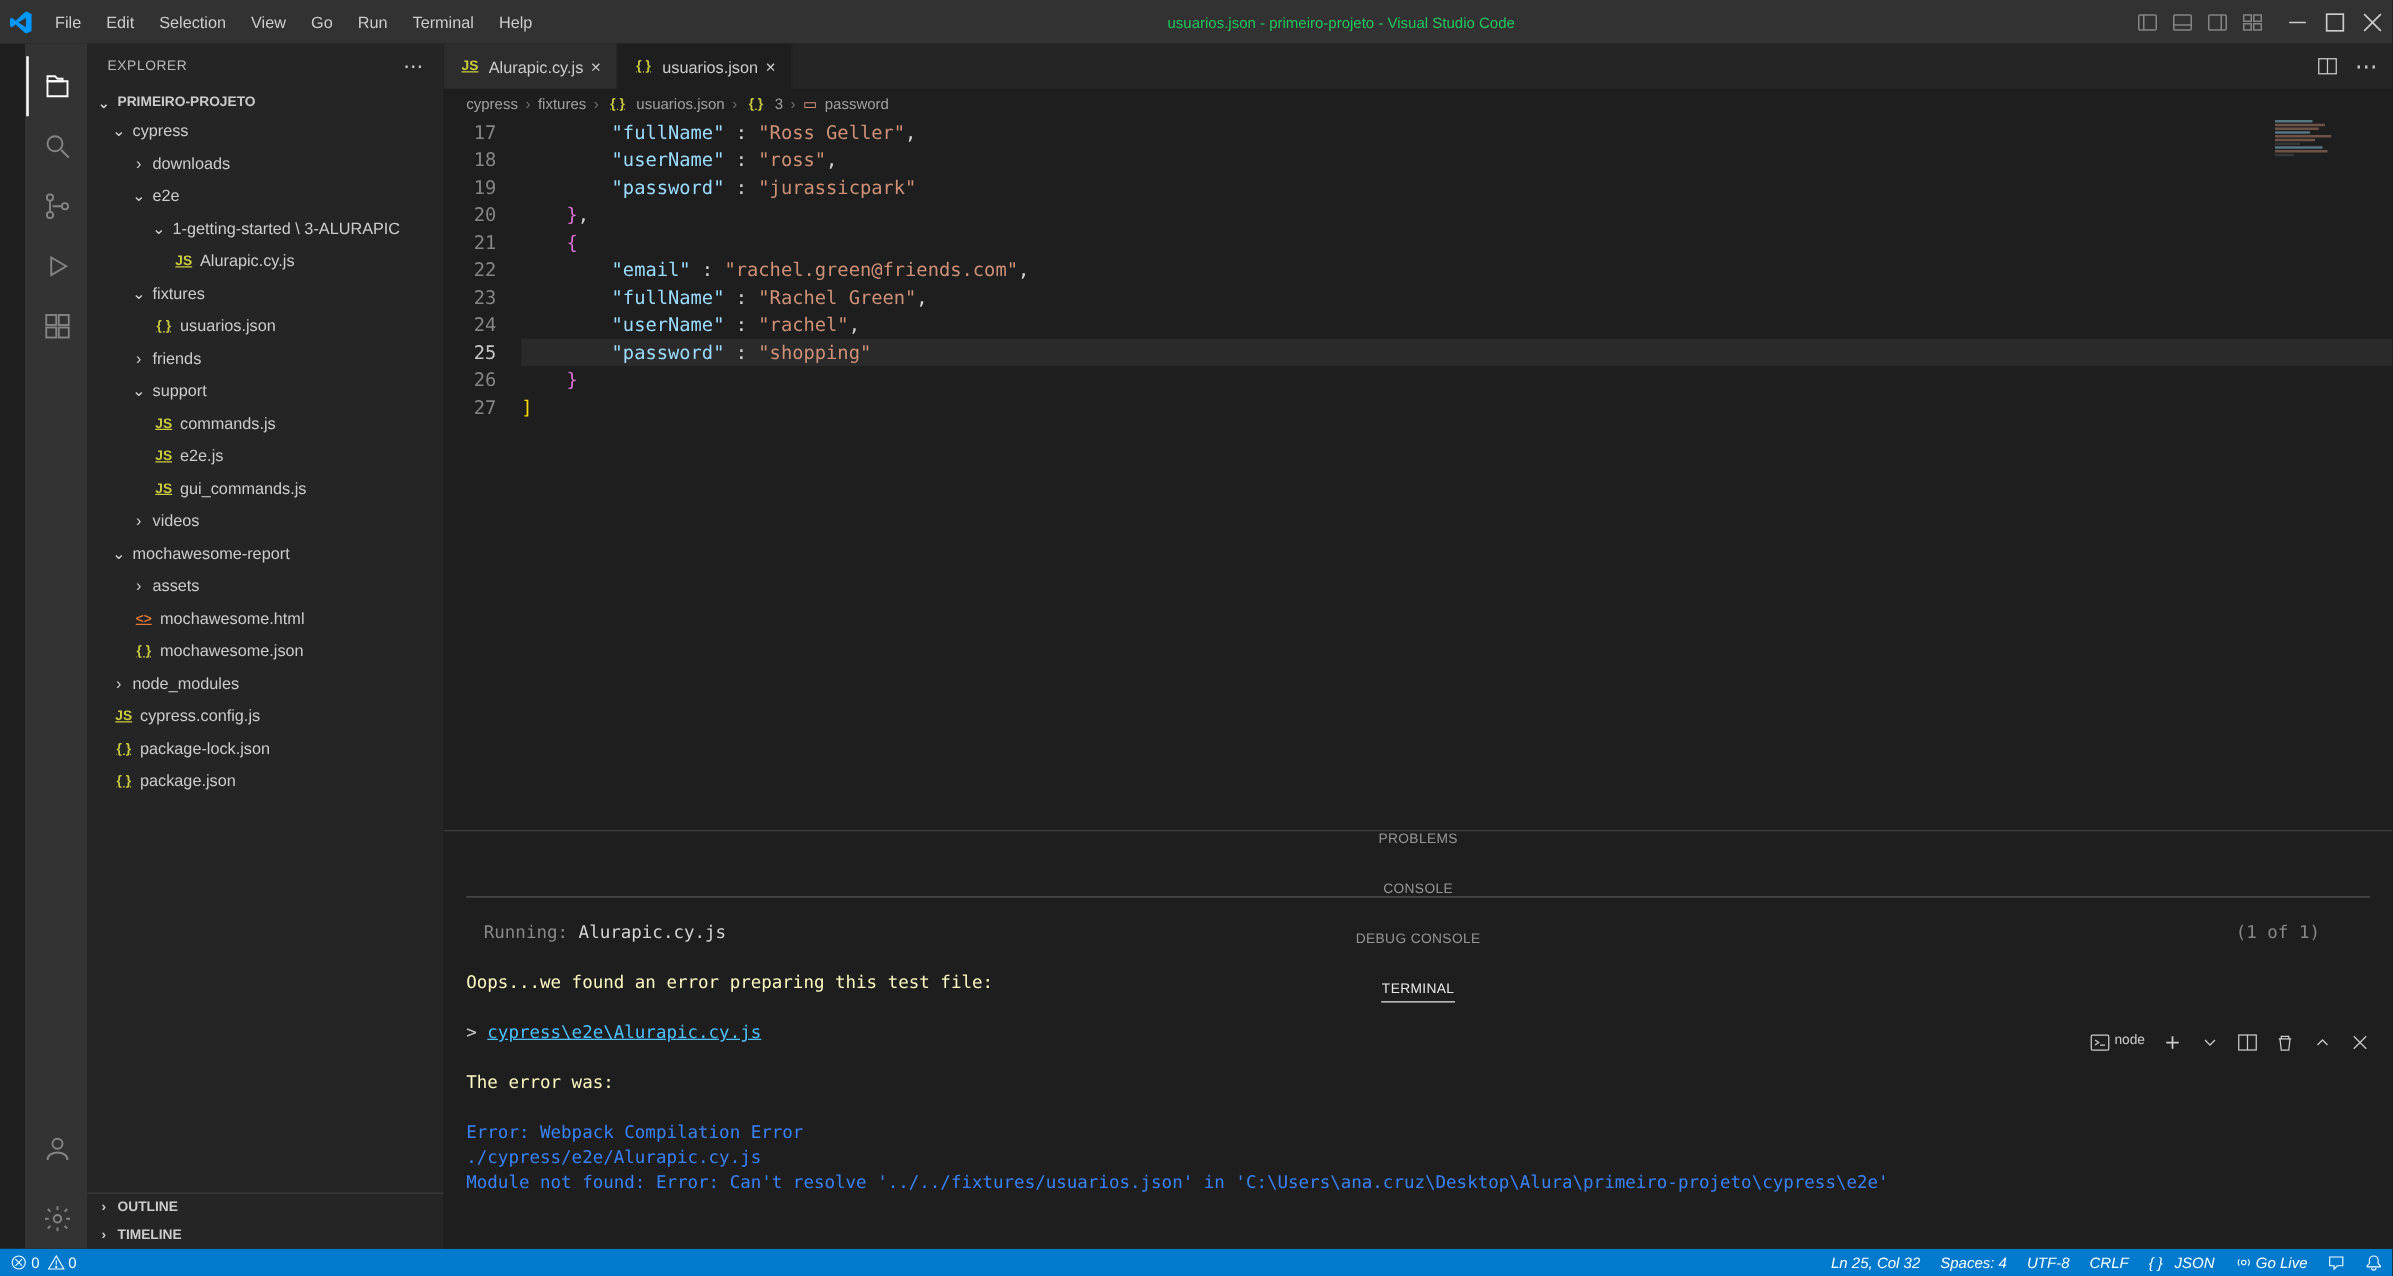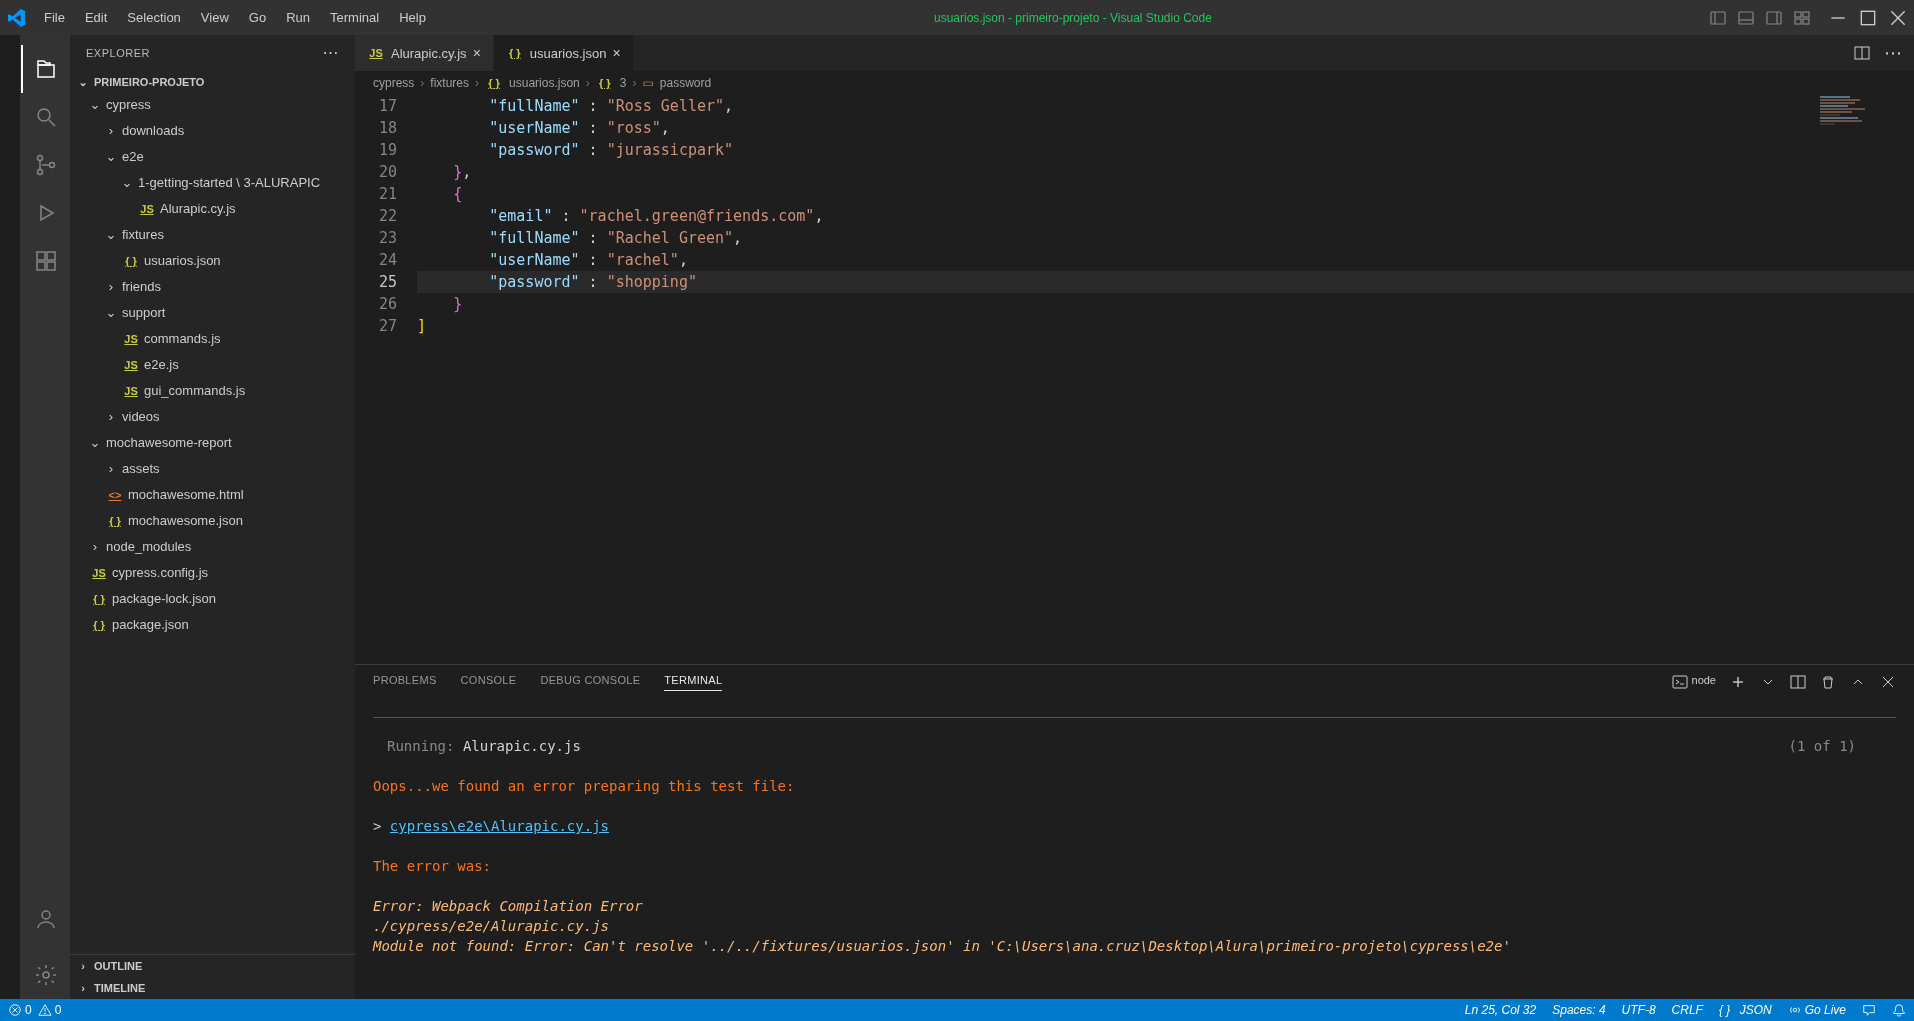--- a/index.html
+++ b/index.html
@@ -58,32 +58,32 @@
 .tok-key { color: #9cdcfe; }
 .tok-str { color: #ce9178; }
 .tok-punc { color: #d4d4d4; }
 .tok-brace { color: #ffd700; }
 .tok-brace2 { color: #da70d6; }
 .minimap { position: absolute; right: 0; top: 0; width: 100px; height: 100%; opacity: 0.45; }
 .minimap-line { height: 2px; margin: 1px 0 1px 6px; background: #555; }
 
 
 .panel { height: 335px; border-top: 1px solid #3c3c3c; display: flex; flex-direction: column; }
-.panel-tabs { height: 34px; display: flex; align-items: center; padding: 0 18px; gap: 24px; font-size: 11px; color: #969696; }
+.panel-tabs { height: 34px; display: flex; align-items: center; padding: 0 18px; gap: 24px; font-size: 11px; color: #969696; flex-direction: column; }
 .panel-tab { cursor: pointer; letter-spacing: 0.3px; padding-bottom: 4px; }
 .panel-tab.active { color: #e7e7e7; border-bottom: 1px solid #e7e7e7; }
 .panel-right { margin-left: auto; display: flex; align-items: center; gap: 14px; color: #cccccc; }
 .panel-right svg { width: 16px; height: 16px; }
 .terminal { flex: 1; padding: 10px 18px; font-family: Consolas, monospace; font-size: 14px; line-height: 20px; overflow: hidden; }
 .term-hr { border: none; border-top: 1px solid #555; margin: 8px 0 18px 0; }
 .term-gray { color: #888888; }
 .term-white { color: #d4d4d4; }
-.term-red { color: #f97316; }
+.term-red { color: #fef9c3; }
 .term-cyan { color: #4fc1ff; text-decoration: underline; }
-.term-yellow { color: #fdba74; font-style: italic; }
+.term-yellow { color: #3b82f6; }
 
 
 .status-bar { height: 22px; background: #007acc; display: flex; align-items: center; color: #ffffff; font-size: 12px; padding: 0 8px; }
 .status-left { display: flex; align-items: center; gap: 6px; }
 .status-right { margin-left: auto; display: flex; align-items: flex-start; gap: 16px; font-style: italic; }
 .sb-item { display: flex; align-items: center; gap: 3px; cursor: pointer; }
 .sb-item svg { width: 14px; height: 14px; }
 </style>
 </head>
 <body>

